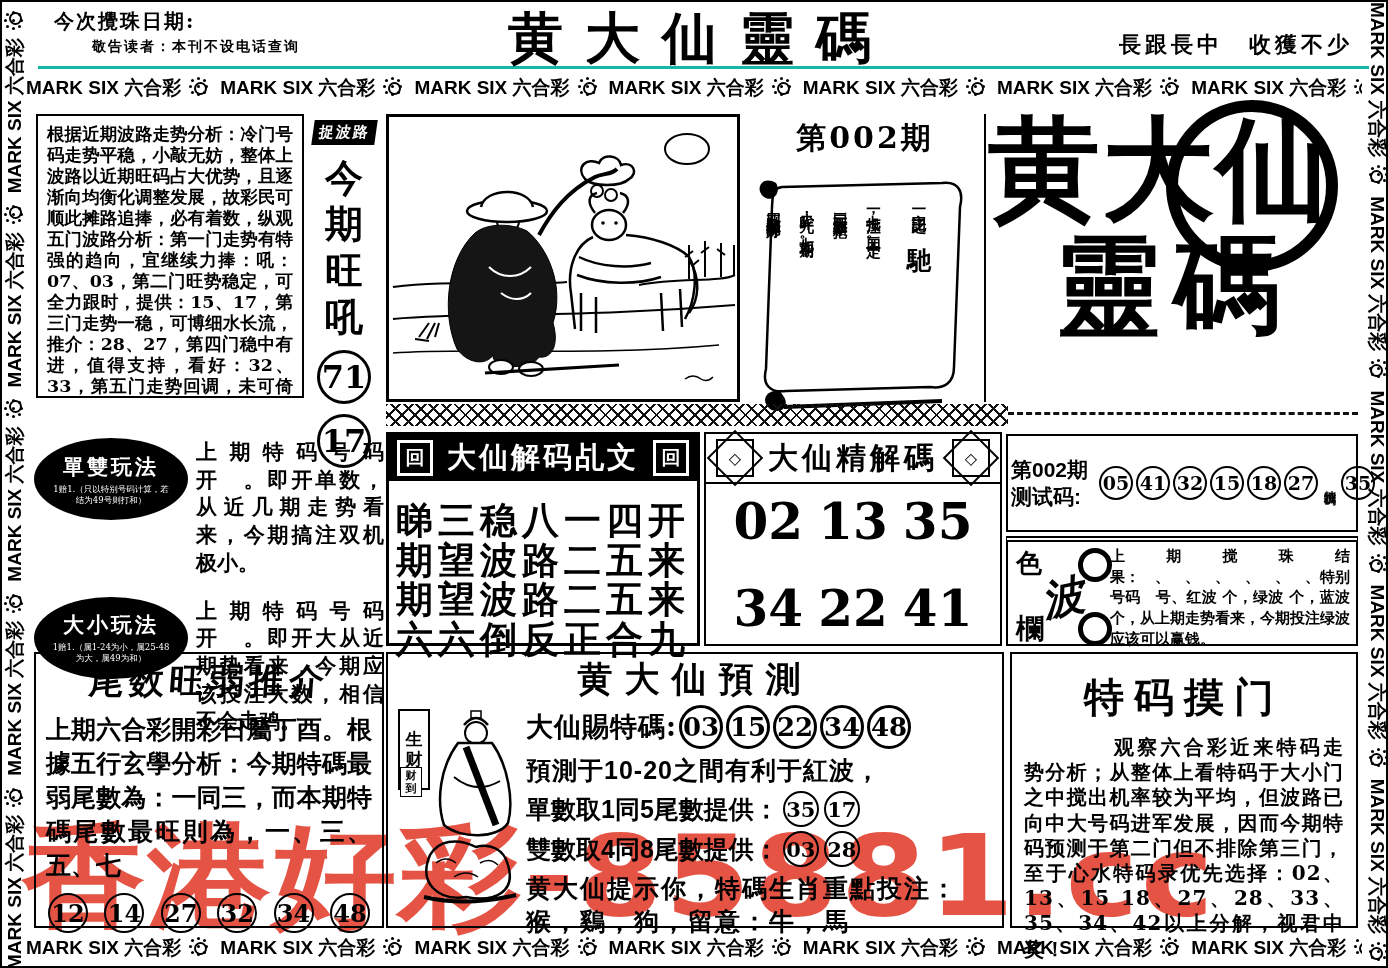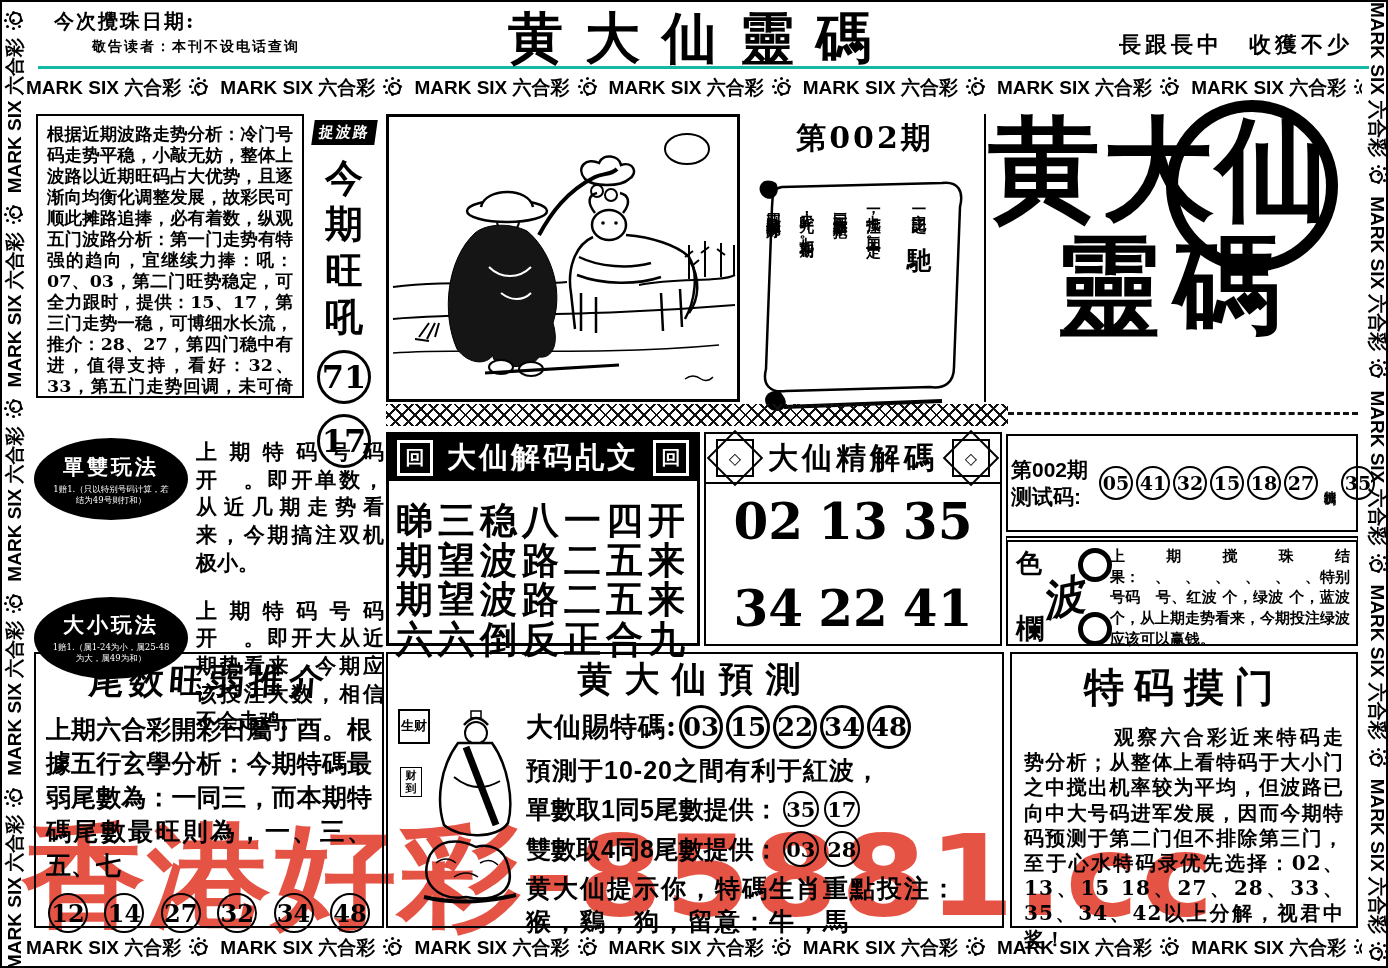--- a/index.html
+++ b/index.html
@@ -115,32 +115,32 @@
               transform:skewX(-4deg);}
   .tail-body{margin-top:8px;font-size:25px;font-weight:bold;line-height:1.36;text-align:justify;}
   .tail-nums{display:flex;justify-content:space-between;margin-top:10px;padding:0 2px;}
 
   .pred-box{left:384px;top:650px;width:618px;height:276px;border:2px solid #000;box-sizing:border-box;padding:2px 8px;}
   .pred-title{text-align:center;font-size:35px;font-weight:700;letter-spacing:12px;font-family:"DejaVu Serif",serif;}
   .pred-flex{display:flex;margin-top:2px;}
   .pred-fig{width:128px;position:relative;flex:none;}
   .seal{position:absolute;border:2px solid #000;font-weight:bold;text-align:center;background:#fff;
         font-family:"DejaVu Serif",serif;}
-  .seal1{left:2px;top:4px;width:26px;font-size:13px;line-height:1.15;word-break:break-all;padding:8px 1px;}
+  .seal1{left:2px;top:4px;width:26px;font-size:17px;line-height:1.15;word-break:break-all;padding:19px 1px;}
   .seal2{left:4px;top:62px;width:18px;font-size:11px;line-height:1.2;word-break:break-all;border-width:1.5px;padding:1px;}
   .pred-main{flex:1;padding-left:2px;}
   .pred-row{display:flex;align-items:center;font-weight:bold;}
   .gift-label{font-size:27px;letter-spacing:1px;}
   .gift-nums{display:flex;gap:3px;margin-left:2px;}
   .pline{font-size:25px;font-weight:bold;margin-top:5px;letter-spacing:1px;font-family:"Liberation Sans",sans-serif;}
   .tails-row{font-size:25px;margin-top:4px;font-family:"Liberation Sans",sans-serif;}
   .tails-row .nums{display:flex;gap:5px;margin-left:4px;}
   .zodiac{font-size:25px;font-weight:bold;margin-top:5px;line-height:1.32;letter-spacing:2px;}
 
-  .guide-box{left:1008px;top:650px;width:348px;height:276px;border:2px solid #000;box-sizing:border-box;padding:6px 12px;}
+  .guide-box{left:1008px;top:650px;width:348px;height:276px;border:2px solid #000;box-sizing:border-box;padding:16px 12px;}
   .guide-title{font-size:40px;font-weight:700;text-align:center;letter-spacing:10px;font-family:"DejaVu Serif",serif;}
   .guide-body{margin-top:10px;font-size:20px;font-weight:bold;line-height:1.26;text-align:justify;
               text-indent:4.5em;letter-spacing:1px;}
 
   
   .watermark{position:absolute;left:20px;top:800px;font-size:112px;font-weight:900;color:#e13524;opacity:.85;
              font-family:"DejaVu Sans","Liberation Sans",sans-serif;letter-spacing:2px;white-space:nowrap;
              transform:scaleX(1.1);transform-origin:left;z-index:40;pointer-events:none;mix-blend-mode:multiply;}
 
   svg{display:block;}

